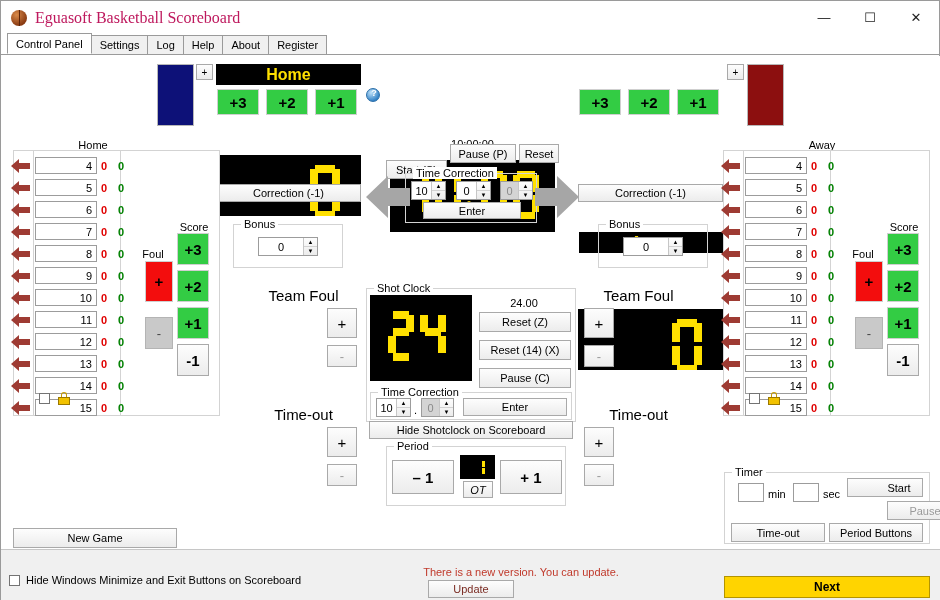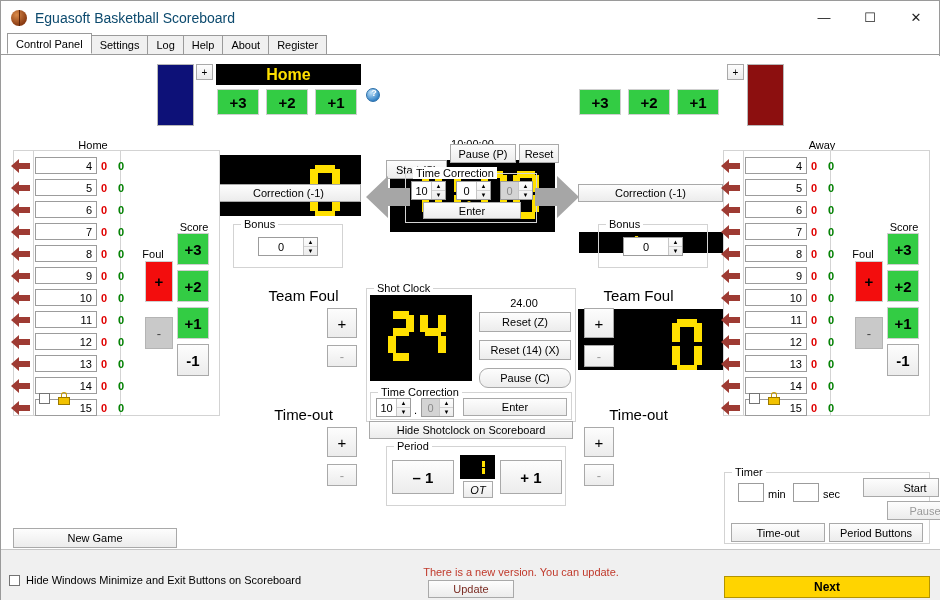--- a/index.html
+++ b/index.html
@@ -10,21 +10,21 @@
     font-size:11px; color:#000;
     background:#ffffff;
   }
   .window { width:940px; height:600px; border:1px solid #9a9a9a; position:relative; background:#fff; }
 
   
   .titlebar { height:33px; display:flex; align-items:center; background:#fff; border-bottom:0px; }
   .tb-icon { width:16px; height:16px; margin-left:10px; margin-right:8px; border-radius:50%;
              background:radial-gradient(circle at 35% 30%, #d98a4a, #8a3b12 70%); position:relative; }
   .tb-icon:after { content:""; position:absolute; left:50%; top:0; width:1px; height:100%; background:#5d2408; }
-  .tb-title { font-size:14px; color:#0c4a6e; }
+  .tb-title { font-size:16px; color:#be185d;font-family:Liberation Serif, serif; }
   .tb-controls { margin-left:auto; display:flex; height:33px; }
   .tb-btn { width:46px; height:33px; display:flex; align-items:center; justify-content:center; font-size:13px; color:#222; }
 
   
   .tabstrip { height:21px; display:flex; align-items:flex-end; padding-left:6px;
               border-bottom:1px solid #9a9a9a; background:#fff; position:relative; }
   .tab { height:19px; padding:0 8px; display:flex; align-items:center; font-size:11px;
          border:1px solid #9a9a9a; border-bottom:none; background:#f0f0f0; margin-right:-1px; color:#000; }
   .tab.active { background:#fff; height:21px; border-bottom:1px solid #fff; position:relative; z-index:2; }
 
@@ -559,21 +559,21 @@
               <i style="left: 18px; top: 4px; width: 8px; height: 17px;"></i>
               <i style="left: 18px; top: 25px; width: 8px; height: 17px;"></i>
               <i style="left: 0px; top: 4px; width: 8px; height: 17px;"></i>
               <i style="left: 4.8px; top: 17px; width: 16.4px; height: 8px;"></i>
             </span>
           </div>
       </div>
       <div class="lbl c" style="left:112px; top:8px; width:90px;">24.00</div>
       <div class="btn abs" style="left:112px; top:23px; width:92px; height:20px;">Reset (Z)</div>
       <div class="btn abs" style="left:112px; top:51px; width:92px; height:20px;">Reset (14) (X)</div>
-      <div class="btn abs" style="left:112px; top:79px; width:92px; height:20px;border-radius:9px;">Pause (C)</div>
+      <div class="btn abs" style="left:112px; top:79px; width:92px; height:20px;">Pause (C)</div>
 
       <div class="group" style="left:3px; top:103px; width:202px; height:28px;">
         <div class="glabel">Time Correction</div>
         <div class="spin abs" style="left:5px; top:5px; width:35px;">
           <div class="val">10</div>
           <div class="arrows">
               <div>▲</div>
               <div>▼</div>
             </div>
         </div>
@@ -606,21 +606,21 @@
     </div>
 
     <div class="btn abs" style="left:12px; top:472px; width:164px; height:20px;">New Game</div>
 
     <div class="group" style="left:723px; top:416px; width:206px; height:72px;">
       <div class="glabel">Timer</div>
       <div class="tbox abs" style="left:13px; top:10px; width:26px; height:19px;"></div>
       <div class="lbl" style="left:43px; top:15px;">min</div>
       <div class="tbox abs" style="left:68px; top:10px; width:26px; height:19px;"></div>
       <div class="lbl" style="left:98px; top:15px;">sec</div>
-      <div class="btn abs" style="left:138px; top:5px; width:76px; height:19px;padding-left:28px;">Start</div>
+      <div class="btn abs" style="left:122px; top:5px; width:76px; height:19px;padding-left:28px;">Start</div>
       <div class="btn abs disabled" style="left:122px; top:28px; width:76px; height:19px;margin-left:40px;">Pause</div>
       <div class="btn abs" style="left:6px; top:50px; width:94px; height:19px;">Time-out</div>
       <div class="btn abs" style="left:104px; top:50px; width:94px; height:19px;">Period Buttons</div>
     </div>
 
   </div>
 
   <div class="statusbar">
     <div class="abs" style="left:8px; top:24px; display:flex; align-items:center; gap:6px;">
       <span class="chk"></span>

